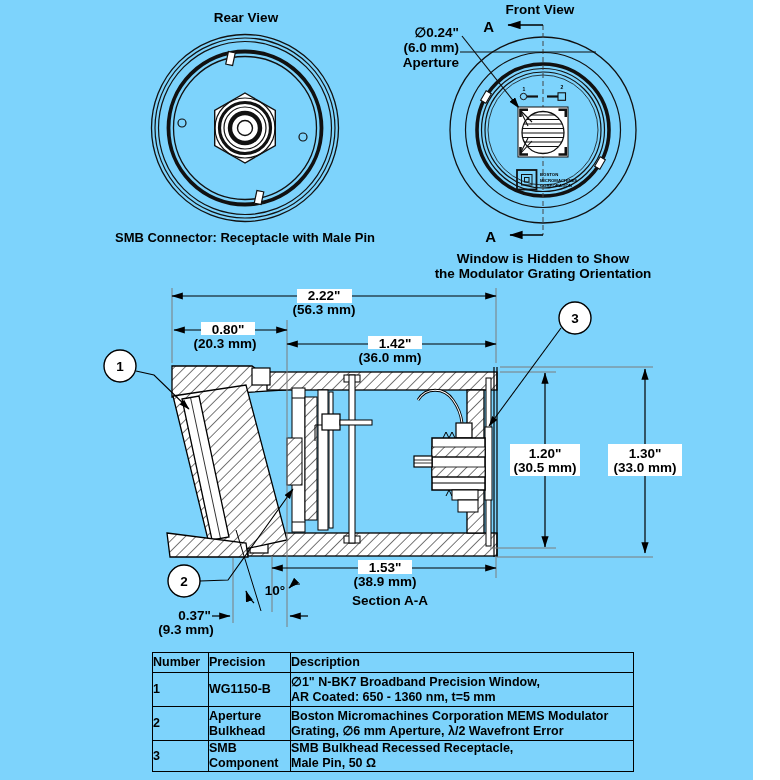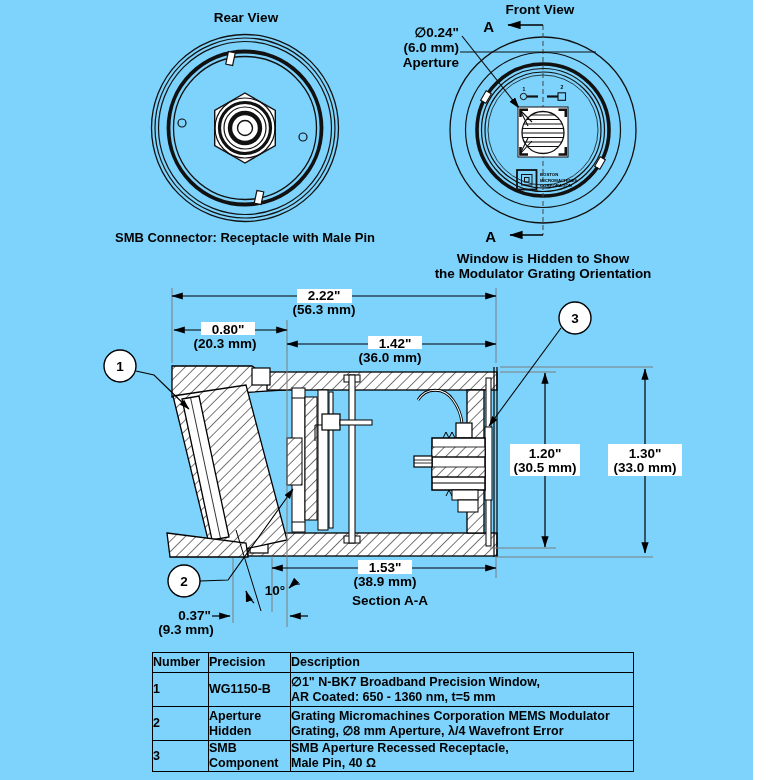--- a/index.html
+++ b/index.html
@@ -270,33 +270,33 @@
     </td>
     <td>
       <div>∅1" N-BK7 Broadband Precision Window,</div>
       <div>AR Coated: 650 - 1360 nm, t=5 mm</div>
     </td>
   </tr>
   <tr class="r2">
     <td>2</td>
     <td>
       <div>Aperture</div>
-      <div>Hidden</div>
-    </td>
-    <td>
-      <div>Grating Micromachines Corporation MEMS Modulator</div>
-      <div>Grating, ∅8 mm Aperture, λ/4 Wavefront Error</div>
+      <div>Bulkhead</div>
+    </td>
+    <td>
+      <div>Boston Micromachines Corporation MEMS Modulator</div>
+      <div>Grating, ∅6 mm Aperture, λ/2 Wavefront Error</div>
     </td>
   </tr>
   <tr class="r3">
     <td>3</td>
     <td>
       <div>SMB</div>
       <div>Component</div>
     </td>
     <td>
-      <div>SMB Aperture Recessed Receptacle,</div>
-      <div>Male Pin, 40 Ω</div>
+      <div>SMB Bulkhead Recessed Receptacle,</div>
+      <div>Male Pin, 50 Ω</div>
     </td>
   </tr>
 </tbody>
     </table>
 </div>
 
 </body></html>

